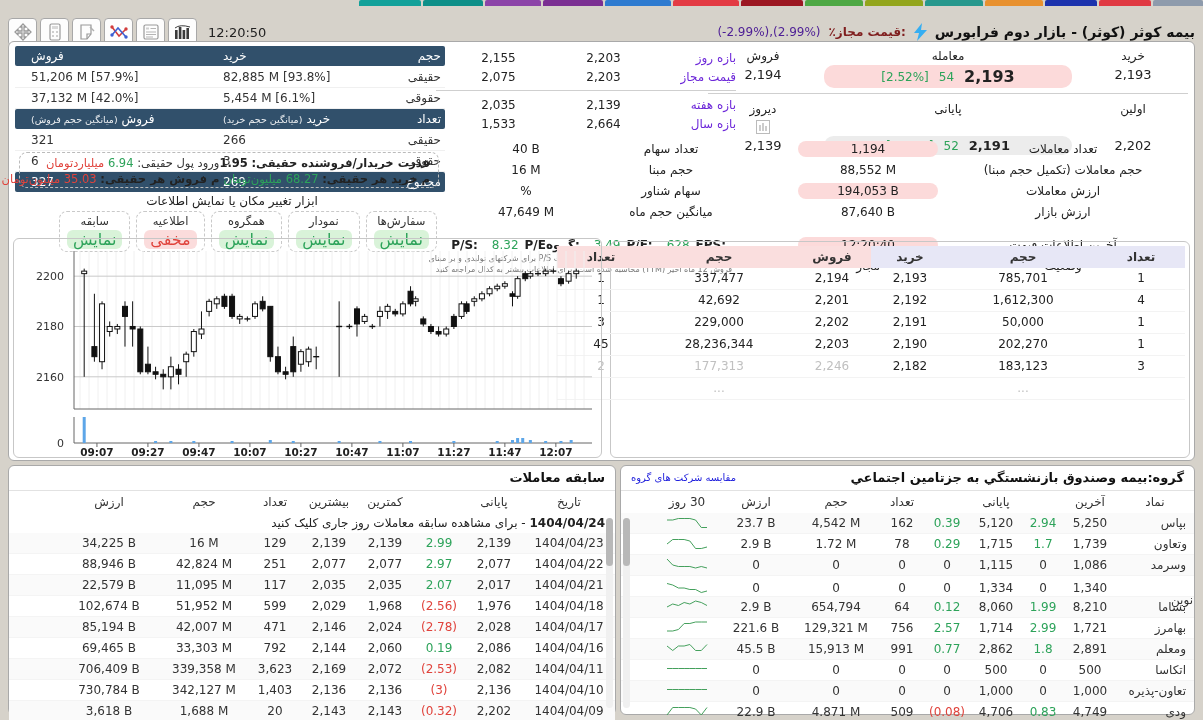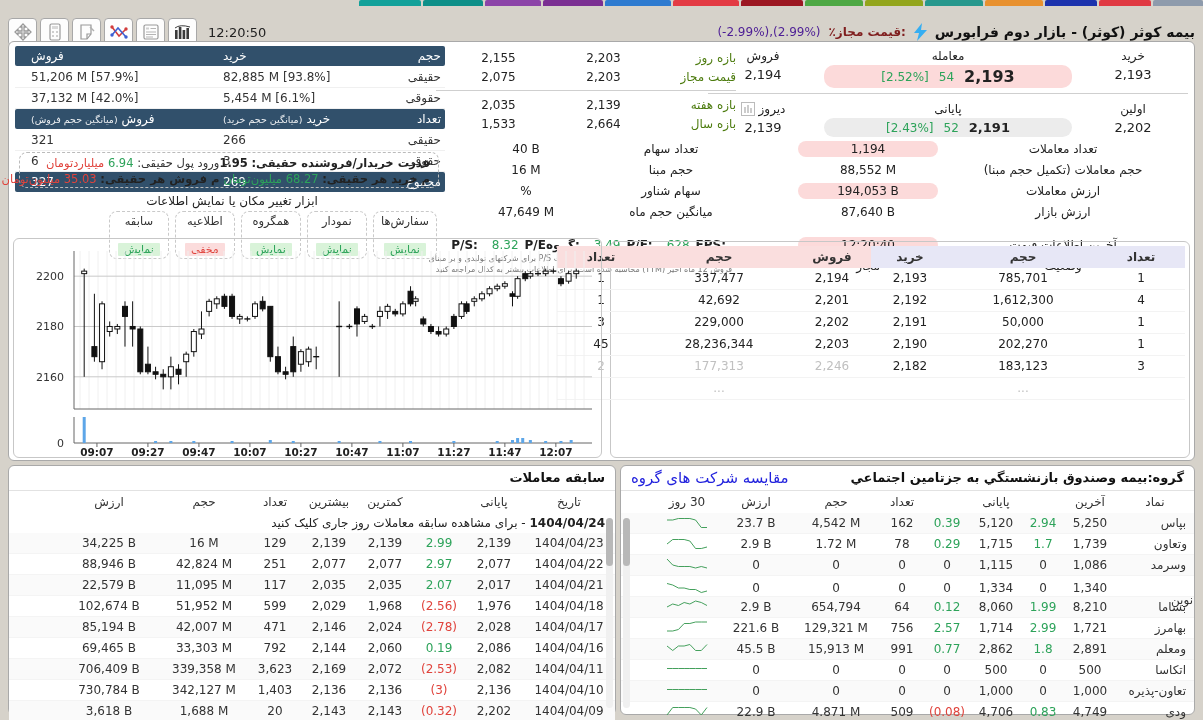--- a/index.html
+++ b/index.html
@@ -30,21 +30,21 @@
   .qval{text-align:center;font-size:13px;color:#222;padding-top:2px;}
   .pill{display:flex;direction:ltr;align-items:center;justify-content:center;gap:10px;border-radius:10px;padding:2px 8px;margin:0 6px;}
   .pill.pink{background:#fcdada;}
   .pill.gray{background:#ececec;}
   .bigprice{font-weight:bold;font-size:16px;color:#222;}
   .midprice{font-weight:bold;font-size:13px;color:#222;}
   .qdivider{grid-column:1/4;border-bottom:1px solid #cfcfcf;margin:3px 0;}
   
   .ranges{position:absolute;right:458px;top:6px;width:300px;}
   .rrow{display:grid;grid-template-columns:80px 105px 105px;height:19px;align-items:center;}
-  .rlabel{color:#4d7c0f;}
+  .rlabel{color:#6d28d9;}
   .rval{text-align:center;color:#222;}
   
   .voltable{position:absolute;left:6px;top:4px;width:430px;}
   .vrow{display:grid;grid-template-columns:58px 212px 158px;height:20px;align-items:center;}
   .vdark{background:#31506b;color:#fff;border-radius:2px;margin-bottom:1px;}
   .vdark .vc{color:#fff;}
   .vc{padding:0 4px;}
   .vnote{font-size:9.5px;opacity:.9;margin-right:4px;}
   .vval{text-align:left;padding-left:48px;}
   .vval2{text-align:left;padding-left:14px;}
@@ -67,36 +67,36 @@
   
   .powerbox{position:absolute;left:10px;top:110px;width:420px;height:36px;border:1px dashed #bbb;border-radius:8px;padding:3px 8px;box-sizing:border-box;display:grid;grid-template-columns:1fr 1fr;row-gap:2px;font-size:11.5px;}
   .pcell{white-space:nowrap;}
   .pcell b{color:#222;}
   
   .tools{position:absolute;left:18px;top:152px;width:410px;text-align:center;}
   .toolstitle{color:#222;margin-bottom:3px;}
   .chips{display:flex;direction:rtl;justify-content:flex-start;gap:6px;}
   .chip{border:1px dashed #c9c9c9;border-radius:8px;padding:2px 7px;min-width:44px;background:#fff;}
   .chip .cname{color:#333;font-size:11.5px;}
-  .chip .cstate{font-size:11px;border-radius:1px;padding:0 6px;margin-top:15px;display:inline-block;}
+  .chip .cstate{font-size:16px;border-radius:6px;padding:0 6px;margin-top:2px;display:inline-block;}
   .cstate.show{background:#d9f3d9;color:#2da35a;}
   .cstate.hide{background:#fbdcdc;color:#e0433c;}
   
   .orderbook{position:absolute;right:4px;top:199px;width:580px;height:217px;border:1px solid #c7c7c7;border-radius:6px;padding:4px;box-sizing:border-box;}
   .obgrid{display:grid;grid-template-columns:88px 148px 78px 78px 148px 88px;}
   .obh{height:22px;line-height:22px;text-align:center;font-weight:bold;color:#333;}
   .obh.buy{background:#e7e7f6;}
   .obh.sell{background:#fadede;}
   .obc{height:21px;line-height:21px;text-align:center;border-bottom:1px solid #f3f3f3;color:#222;}
   .obc.dim{color:#c0c0c0;}
   
   .chartbox{position:absolute;left:4px;top:196px;width:589px;height:220px;border:1px solid #c7c7c7;border-radius:6px;box-sizing:border-box;direction:ltr;}
   
   .ptitle{height:24px;line-height:24px;padding:0 10px;font-weight:bold;font-size:13px;color:#111;border-bottom:1px solid #e2e2e2;display:flex;align-items:center;}
-  .ptitle .link{margin-right:auto;color:#2222dd;font-weight:normal;font-size:15px;}
+  .ptitle .link{margin-right:auto;color:#2222dd;font-weight:normal;font-size:10px;}
   .trow{display:grid;align-items:center;height:20px;border-bottom:1px solid #f4f4f4;}
   .trow:nth-child(odd){background:#fafafa;}
   .thead{display:grid;align-items:center;height:22px;color:#333;}
   .tc{text-align:center;white-space:nowrap;overflow:hidden;}
   .hist-grid{grid-template-columns:92px 58px 52px 56px 56px 52px 90px 100px;}
   .grp-grid{grid-template-columns:78px 52px 42px 52px 46px 44px 88px 72px 66px;}
   .notice{height:20px;line-height:20px;text-align:right;padding-right:10px;color:#222;background:#fff;}
   .notice b{font-weight:bold;}
   .scrollbar{position:absolute;top:52px;width:7px;height:190px;background:#f0f0f0;border-radius:4px;}
   .scrollthumb{width:7px;height:48px;background:#b8b8b8;border-radius:4px;}
@@ -214,21 +214,21 @@
         <div class="qval num">2,193</div>
         <div class="pill pink">
           <span class="pos num">[2.52%]</span>
           <span class="pos num">54</span>
           <span class="bigprice num">2,193</span>
         </div>
         <div class="qval num">2,194</div>
         <div class="qdivider"></div>
         <div class="qlabel">اولین</div>
         <div class="qlabel">پایانی</div>
-        <div class="qlabel" style="display:flex;justify-content:center;gap:4px;">
+        <div class="qlabel" style="display:flex;align-items:center;justify-content:center;gap:4px;flex-direction:column;">
           <span>دیروز</span>
           <span>
             <svg width="14" height="14" viewBox="0 0 14 14">
                 <rect x="0.5" y="0.5" width="13" height="13" fill="#fff" stroke="#bbb"></rect>
                 <rect x="3" y="5" width="2" height="6" fill="#ccc"></rect>
                 <rect x="6" y="3" width="2" height="8" fill="#ccc"></rect>
                 <rect x="9" y="6" width="2" height="5" fill="#ccc"></rect>
               </svg>
           </span>
         </div>

